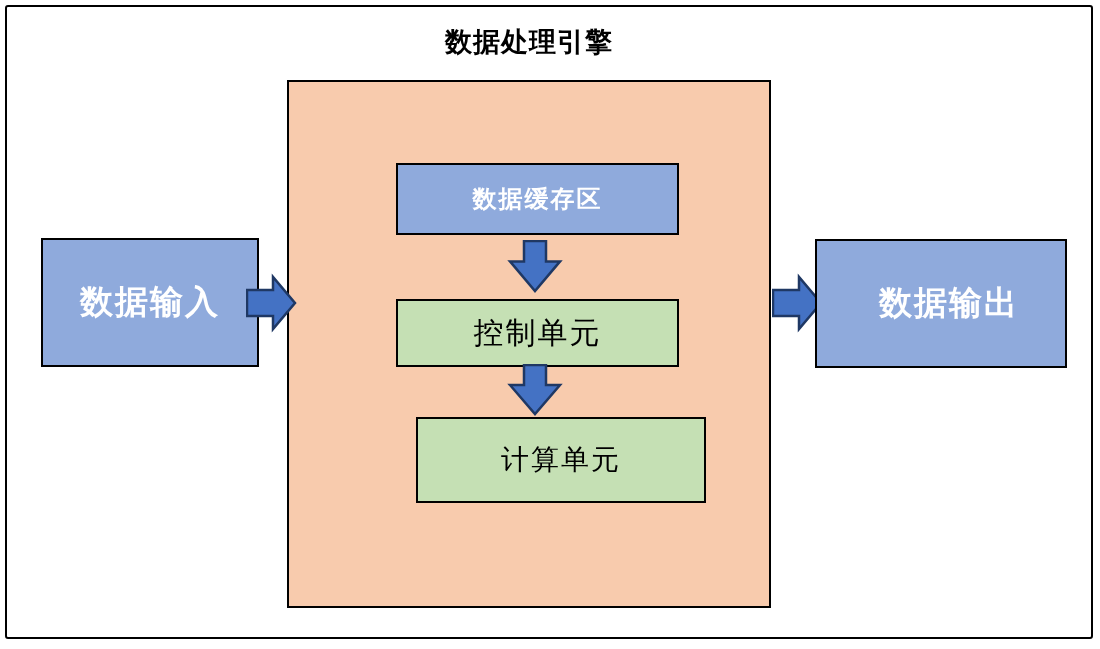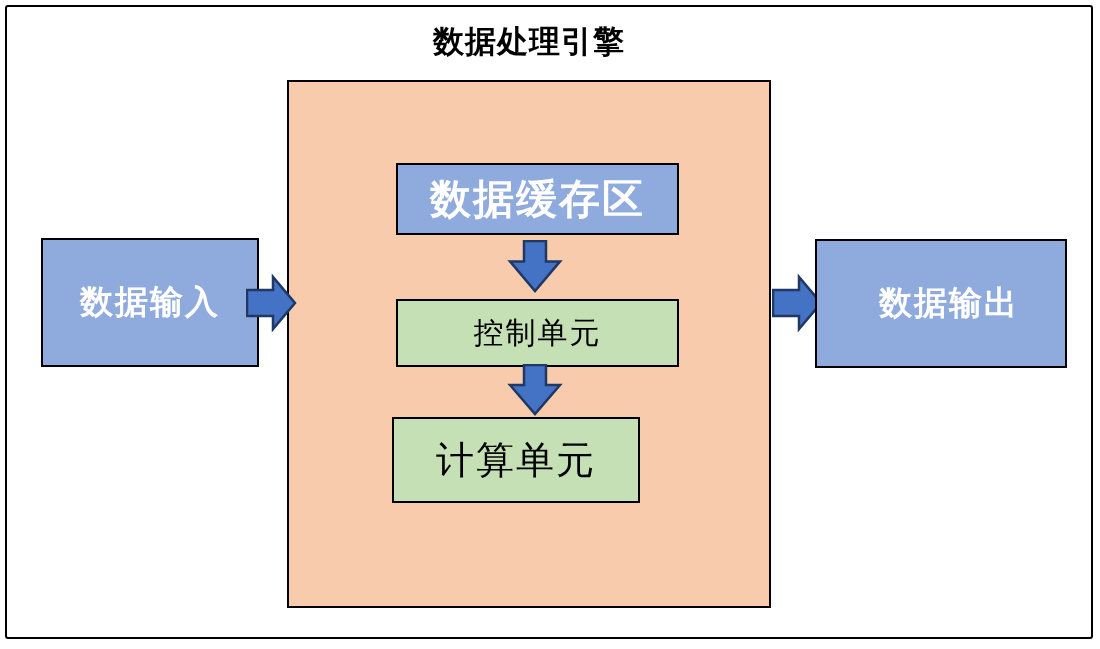--- a/index.html
+++ b/index.html
@@ -21,21 +21,21 @@
     border: 2px solid var(--border-color, #000);
     border-radius: 3px;
     background: transparent;
   }
   .diagram-title {
     position: absolute;
     left: 287px; top: 22px;
     width: 484px; height: 40px;
     line-height: 40px;
     text-align: center;
-    font-size: 31px;
+    font-size: 27px;
     font-weight: 700;
     color: var(--text-dark, #000);
     letter-spacing: 1px;
   }
   .engine-container {
     position: absolute;
     left: 287px; top: 80px;
     width: 484px; height: 528px;
     background: var(--engine-fill, #F8CBAD);
     border: 2px solid var(--border-color, #000);
@@ -54,23 +54,23 @@
     color: var(--text-light, #fff);
     font-weight: 700;
   }
   .node.green {
     background: var(--node-green-fill, #C5E0B4);
     color: var(--text-dark, #000);
     font-weight: 400;
   }
   .node-input  { left: 41px;  top: 238px; width: 218px; height: 129px; font-size: 33px; }
   .node-output { left: 815px; top: 239px; width: 252px; height: 129px; font-size: 33px; padding-left: 16px; }
-  .node-buffer  { left: 396px; top: 163px; width: 283px; height: 72px; font-size: 41px; }
+  .node-buffer  { left: 396px; top: 163px; width: 283px; height: 72px; font-size: 24px; }
   .node-control { left: 396px; top: 299px; width: 283px; height: 68px; font-size: 30px; justify-content: center; }
-  .node-compute { left: 392px; top: 417px; width: 248px; height: 86px; font-size: 38px; }
+  .node-compute { left: 416px; top: 417px; width: 290px; height: 86px; font-size: 28px; }
   .arrow {
     position: absolute;
     display: block;
   }
   .arrow svg { display: block; width: 100%; height: 100%; }
   .arrow-right-1 { left: 246px; top: 273px; width: 51px; height: 60px; }
   .arrow-right-2 { left: 772px; top: 273px; width: 51px; height: 60px; }
   .arrow-down-1  { left: 507px; top: 240px; width: 56px; height: 53px; }
   .arrow-down-2  { left: 507px; top: 364px; width: 56px; height: 52px; }
 </style>

